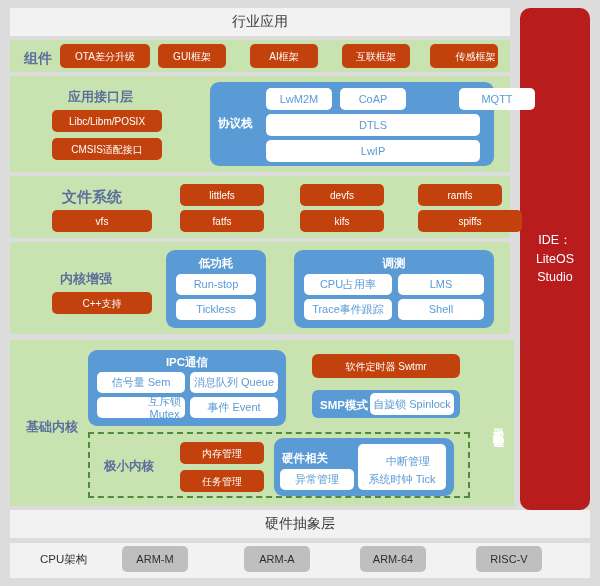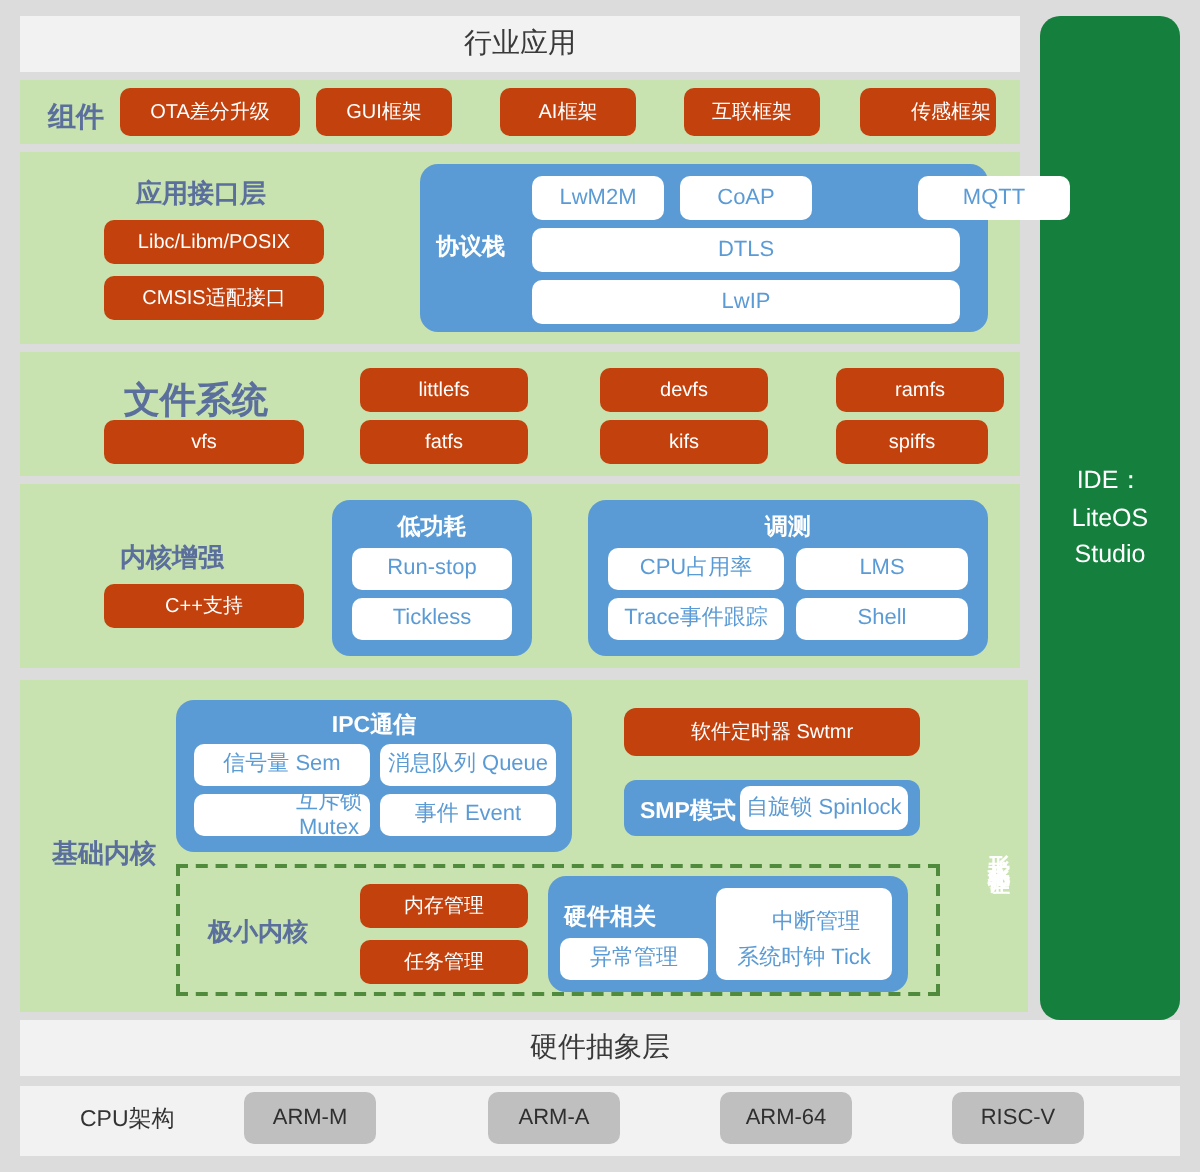--- a/index.html
+++ b/index.html
@@ -116,21 +116,21 @@
     justify-content: flex-start;
   }
   #cpu-label {
     position: absolute; left: 40px; top: 552px;
     color: #333; font-size: 11.5px; white-space: nowrap;
   }
 
   #ide-bar {
     position: absolute;
     left: 520px; top: 8px; width: 70px; height: 502px;
-    background: #15803d;
+    background: #b91c1c;
     border-radius: 10px;
     display: flex;
     align-items: center;
     justify-content: center;
     color: #fff;
     font-size: 12.5px;
     text-align: center;
     line-height: 1.5;
   }
 
@@ -192,28 +192,28 @@
       <div class="group-title" style="left:8px; top:34px;">协议栈</div>
       <div class="white-pill" style="left:56px; top:6px; width:66px; height:22px;">LwM2M</div>
       <div class="white-pill" style="left:130px; top:6px; width:66px; height:22px;">CoAP</div>
       <div class="white-pill" style="left:204px; top:6px; width:76px; height:22px;margin-left:45px;">MQTT</div>
       <div class="white-pill" style="left:56px; top:32px; width:214px; height:22px;">DTLS</div>
       <div class="white-pill" style="left:56px; top:58px; width:214px; height:22px;">LwIP</div>
     </div>
   </div>
 
   <div class="green-panel" id="panel-fs">
-    <div class="panel-label" style="left:52px; top:12px; font-size:18px;">文件系统</div>
+    <div class="panel-label" style="left:52px; top:12px; font-size:15px;">文件系统</div>
     <div class="blue-pill" style="left:170px; top:8px; width:84px; height:22px;">littlefs</div>
     <div class="blue-pill" style="left:290px; top:8px; width:84px; height:22px;">devfs</div>
     <div class="blue-pill" style="left:408px; top:8px; width:84px; height:22px;">ramfs</div>
     <div class="blue-pill" style="left:42px; top:34px; width:100px; height:22px;">vfs</div>
     <div class="blue-pill" style="left:170px; top:34px; width:84px; height:22px;">fatfs</div>
     <div class="blue-pill" style="left:290px; top:34px; width:84px; height:22px;">kifs</div>
-    <div class="blue-pill" style="left:408px; top:34px; width:76px; height:22px;">spiffs</div>
+    <div class="blue-pill" style="left:408px; top:34px; width:104px; height:22px;">spiffs</div>
   </div>
 
   <div class="green-panel" id="panel-kernel-enh">
     <div class="panel-label" style="left:50px; top:28px; font-size:13px;">内核增强</div>
     <div class="blue-pill" style="left:42px; top:50px; width:100px; height:22px;">C++支持</div>
 
     <div class="blue-group" style="left:156px; top:8px; width:100px; height:78px;">
       <div class="group-title" style="left:0px; top:6px; width:100px;">低功耗</div>
       <div class="white-pill" style="left:10px; top:24px; width:80px; height:21px;">Run-stop</div>
       <div class="white-pill" style="left:10px; top:49px; width:80px; height:21px;">Tickless</div>

